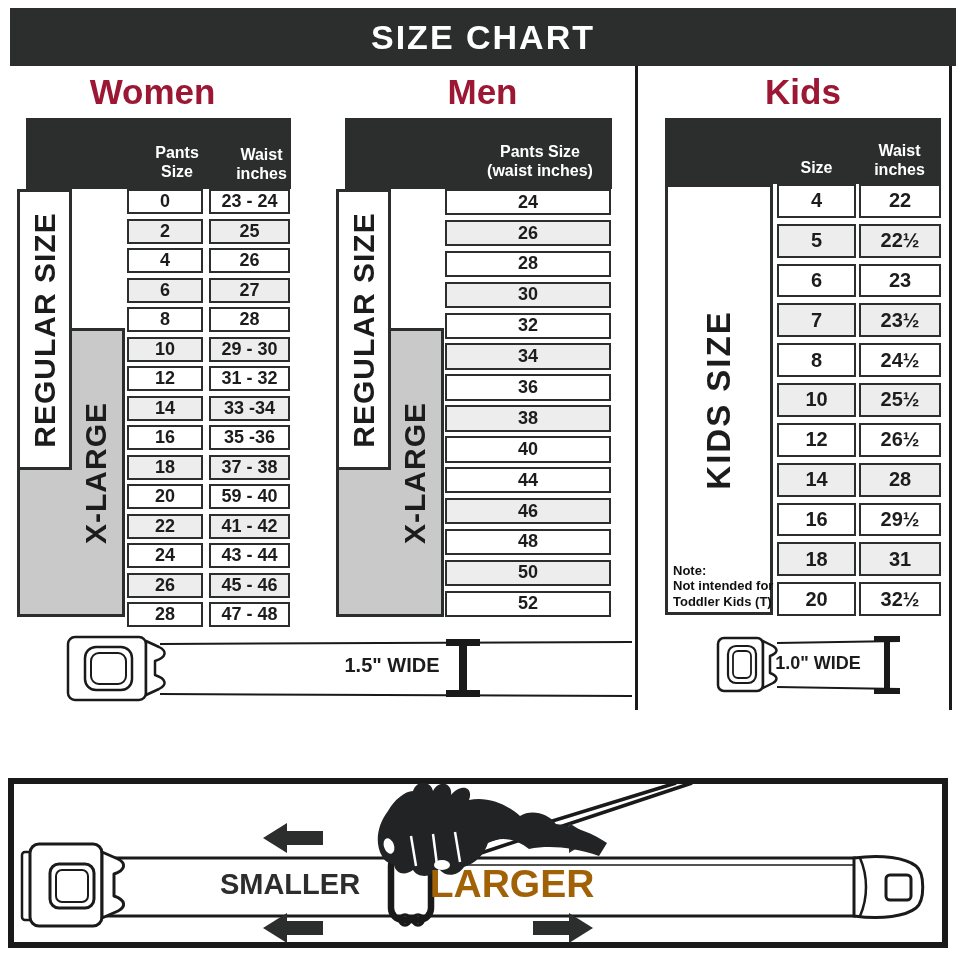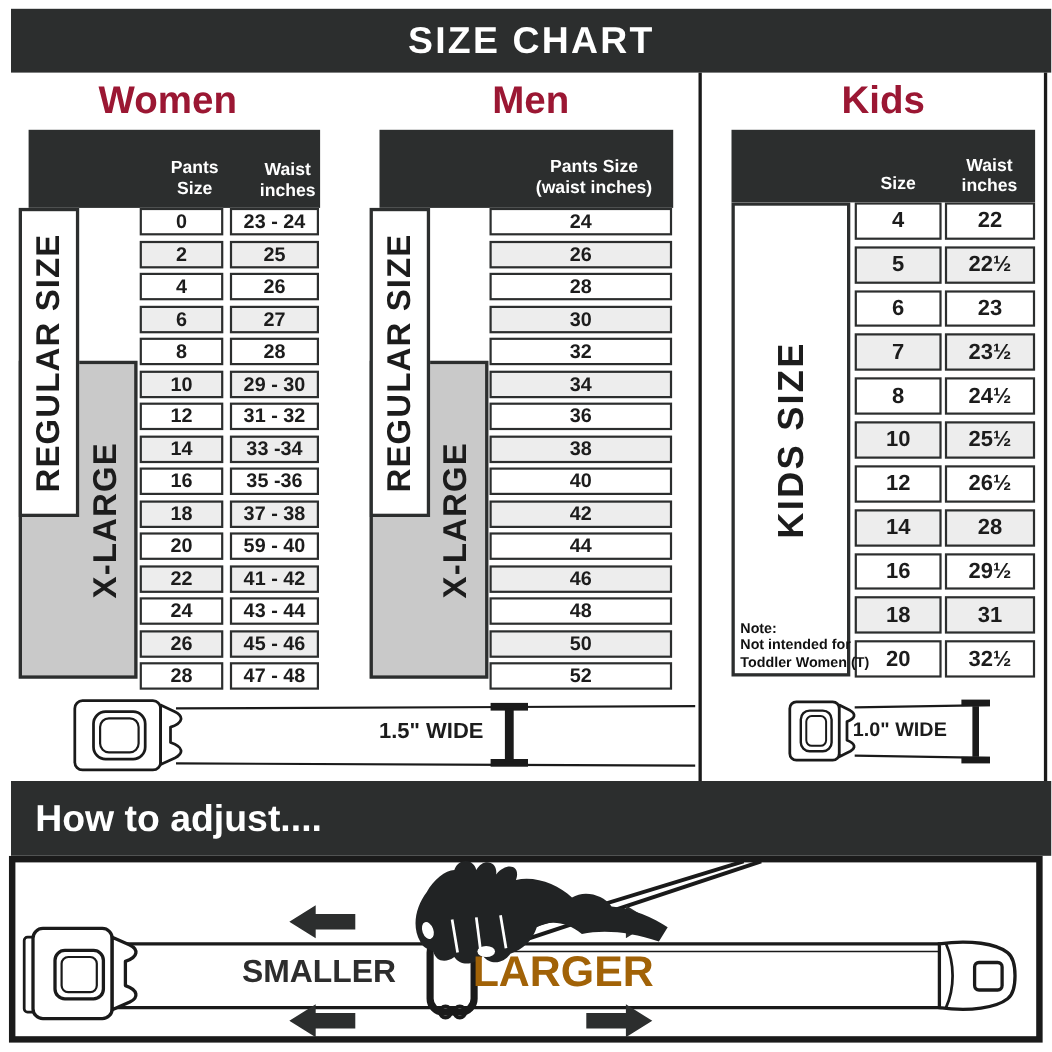--- a/index.html
+++ b/index.html
@@ -216,23 +216,20 @@
         </div>
         <div class="trow">
           <div class="cell">36</div>
         </div>
         <div class="trow alt">
           <div class="cell">38</div>
         </div>
         <div class="trow">
           <div class="cell">40</div>
         </div>
-        <div class="trow alt">
-          <div class="cell">42</div>
-        </div>
         <div class="trow">
           <div class="cell">44</div>
         </div>
         <div class="trow alt">
           <div class="cell">46</div>
         </div>
         <div class="trow">
           <div class="cell">48</div>
         </div>
         <div class="trow alt">
@@ -250,21 +247,21 @@
       <div class="hdr" style="left:194px;width:81px;bottom:5px;">
         <div>Waist</div>
         <div>inches</div>
       </div>
     </div>
     <div class="vbox white" id="kids-label-box">
       <span class="vlabel">KIDS SIZE</span>
       <div class="note">
         <div>Note:</div>
         <div>Not intended for</div>
-        <div>Toddler Women (T)</div>
+        <div>Toddler Kids (T)</div>
       </div>
     </div>
     <div class="rows" id="kids-rows">
 
     <div class="trow">
           <div class="cell c-size">4</div>
           <div class="cell c-waist">22</div>
         </div>
         <div class="trow alt">
           <div class="cell c-size">5</div>
@@ -340,23 +337,20 @@
       <line x1="89" y1="57" x2="212" y2="59"></line>
     </g>
     <g fill="#1a1a1a">
       <rect x="186" y="6" width="26" height="6"></rect>
       <rect x="186" y="58" width="26" height="6"></rect>
       <rect x="196" y="12" width="6" height="46"></rect>
     </g>
   </svg>
   <div class="wide-label" id="kids-wide">1.0" WIDE</div>
 
-  <div id="band2">
-    <span>How to adjust....</span>
-  </div>
 
   <div id="illus">
     <svg viewBox="0 0 940 170" width="940" height="170">
       <rect x="3" y="3" width="934" height="164" fill="#fff" stroke="#1a1a1a" stroke-width="6"></rect>
 
       <g stroke="#1a1a1a" stroke-width="3.5">
         <line x1="404" y1="86" x2="668" y2="5"></line>
         <line x1="419" y1="93" x2="684" y2="5"></line>
       </g>
 

